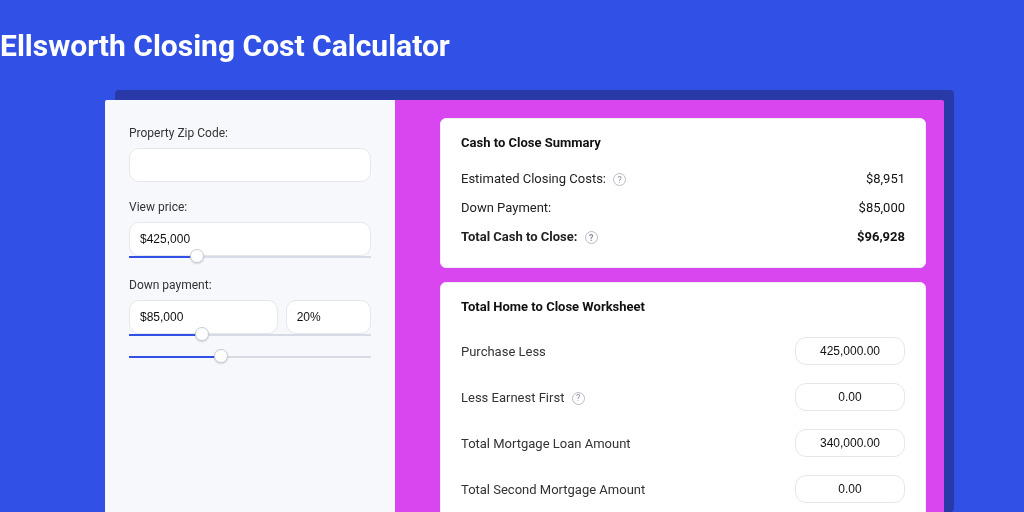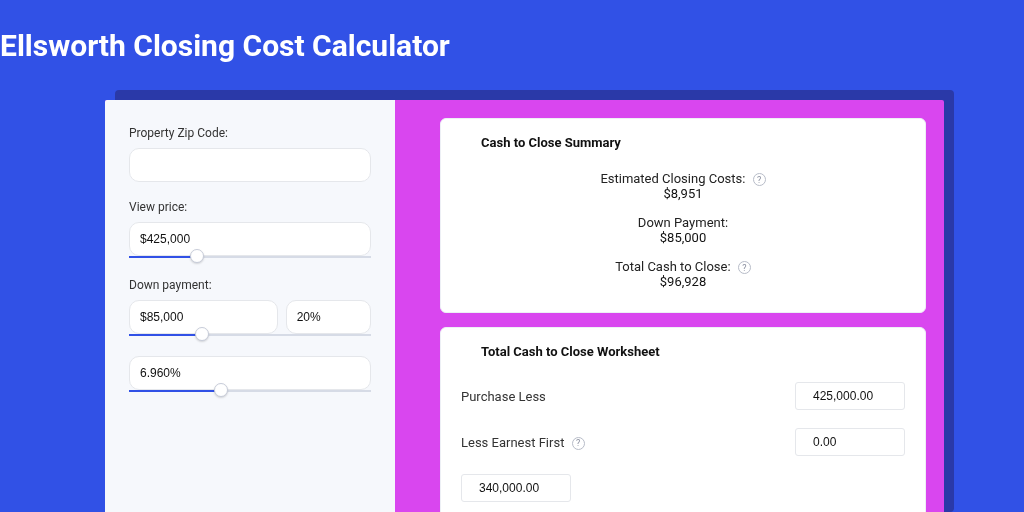--- a/index.html
+++ b/index.html
@@ -98,33 +98,31 @@
     background: #fff;
     border: 1px solid #edf0f5;
     border-radius: 6px;
     padding: 16px 20px;
     margin-bottom: 14px;
   }
   .card h3 {
     font-size: 13px;
     font-weight: 700;
     margin-bottom: 14px;
-    margin-left: 20px;
   }
   .row {
     display: flex;
     justify-content: space-between;
     align-items: center;
     font-size: 13px;
     padding: 7px 0;
-    flex-direction: column;
   }
   .row .lbl { color: #222; }
   .row .val { color: #111; font-variant-numeric: tabular-nums; }
-  .row.total .lbl, .row.total .val { font-weight: 400; }
+  .row.total .lbl, .row.total .val { font-weight: 700; }
   .info-icon {
     display: inline-flex;
     align-items: center; justify-content: center;
     width: 13px; height: 13px;
     border-radius: 50%;
     border: 1px solid #b7bcc8;
     color: #8b90a0;
     font-size: 9px;
     margin-left: 4px;
     vertical-align: middle;
@@ -135,24 +133,24 @@
     justify-content: space-between;
     align-items: center;
     font-size: 13px;
     padding: 9px 0;
   }
   .ws-row .lbl { color: #333; }
   .ws-val {
     width: 110px;
     height: 28px;
     border: 1px solid #e5e7eb;
-    border-radius: 3px;
+    border-radius: 11px;
     background: #fff;
     font-size: 12px;
-    text-align: left;
+    text-align: center;
     padding: 0 17px;
     color: #111;
   }
 </style>
 </head>
 <body>
 
 <div class="page-title">Ellsworth Closing Cost Calculator</div>
 
 <div class="shadow-card"></div>
@@ -183,21 +181,20 @@
         <input class="input-box" value="20%" style="">
       </div>
       <div class="slider-track">
         <div class="bar"></div>
         <div class="fill" style="width:30%"></div>
         <div class="knob" style="left:30%"></div>
       </div>
     </div>
 
     <div class="field">
-      <input class="input-box" value="6.960%" style="">
       <div class="slider-track">
         <div class="bar"></div>
         <div class="fill" style="width:38%"></div>
         <div class="knob" style="left:38%"></div>
       </div>
     </div>
 
   </div>
 
   <div class="right-col">
@@ -219,34 +216,35 @@
       <div class="row total">
         <span class="lbl">
           <span>Total Cash to Close:</span>
           <span class="info-icon">?</span>
         </span>
         <span class="val">$96,928</span>
       </div>
     </div>
 
     <div class="card">
-      <h3>Total Cash to Close Worksheet</h3>
+      <h3>Total Home to Close Worksheet</h3>
 
       <div class="ws-row">
         <span class="lbl">Purchase Less</span>
         <input class="ws-val" value="425,000.00" style="">
       </div>
       <div class="ws-row">
         <span class="lbl">
           <span>Less Earnest First</span>
           <span class="info-icon">?</span>
         </span>
         <input class="ws-val" value="0.00" style="">
       </div>
       <div class="ws-row">
+        <span class="lbl">Total Mortgage Loan Amount</span>
         <input class="ws-val" value="340,000.00" style="">
       </div>
       <div class="ws-row">
         <span class="lbl">
           <span>Total Second Mortgage Amount</span>
           
         </span>
         <input class="ws-val" value="0.00" style="">
       </div>
     </div>

